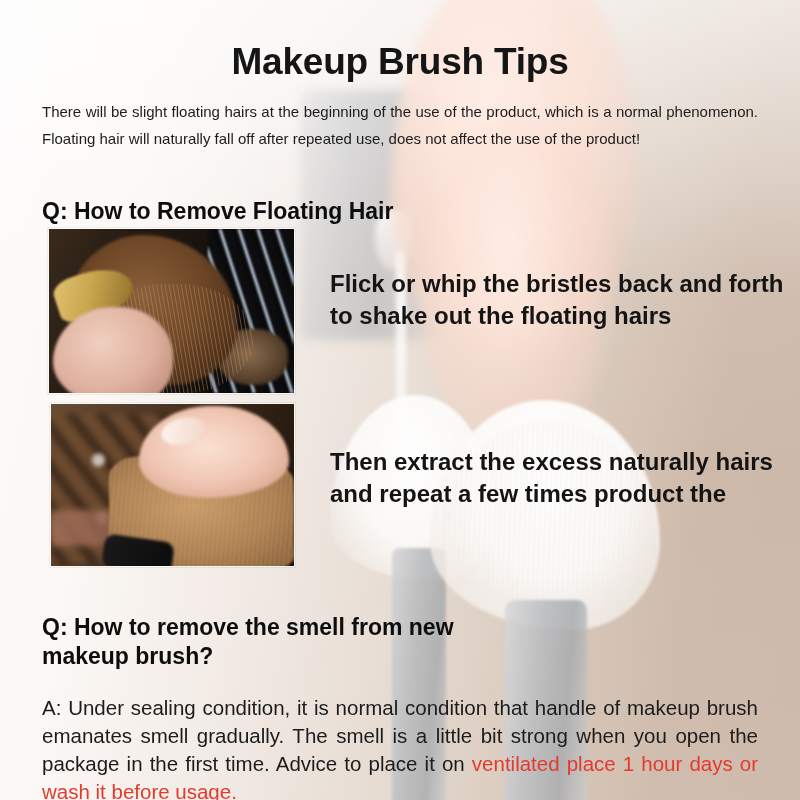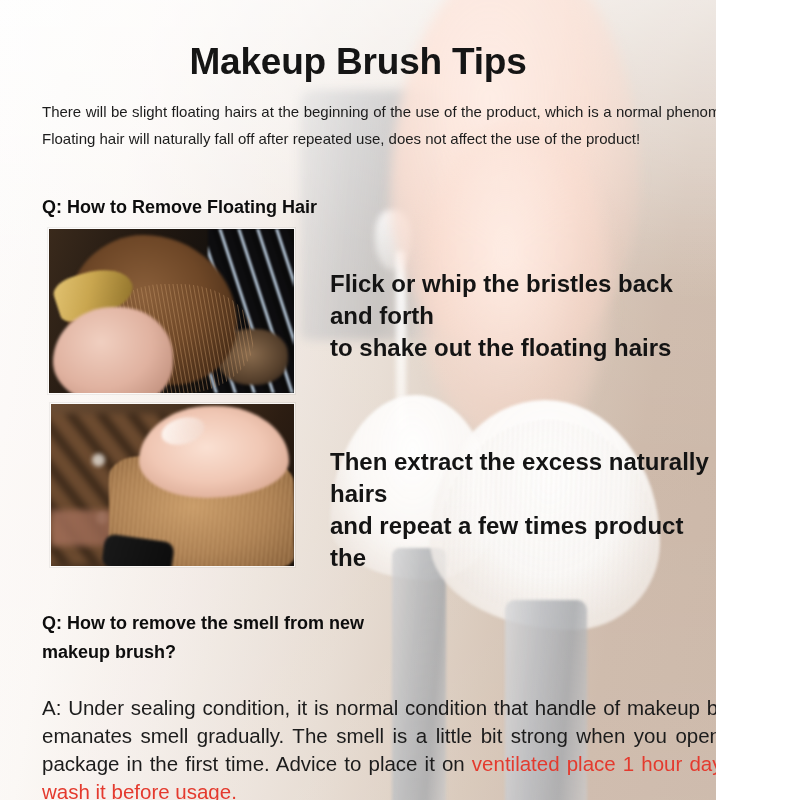--- a/index.html
+++ b/index.html
@@ -10,21 +10,21 @@
   body {
     width: 800px;
     height: 800px;
     overflow: hidden;
     font-family: "Liberation Sans", sans-serif;
     background: #ffffff;
   }
 
   #page {
     position: relative;
-    width: 716px;
+    width: 800px;
     height: 800px;
     overflow: hidden;
     background: #bef264;
   }
 
   
   .bg-layer {
     position: absolute;
     inset: 0;
     overflow: hidden;
@@ -193,21 +193,21 @@
     font-size: 15px;
     line-height: 27px;
     color: #1c1c1c;
     text-align: justify;
     text-justify: inter-word;
   }
 
   .q-heading {
     position: absolute;
     left: 42px;
-    font-size: 18px;
+    font-size: 23px;
     font-weight: 700;
     color: #0d0d0d;
     line-height: 29px;
   }
   #q1 { top: 178px; }
   #q2 { top: 594px; width: 560px; }
 
   .photo {
     position: absolute;
     overflow: hidden;

